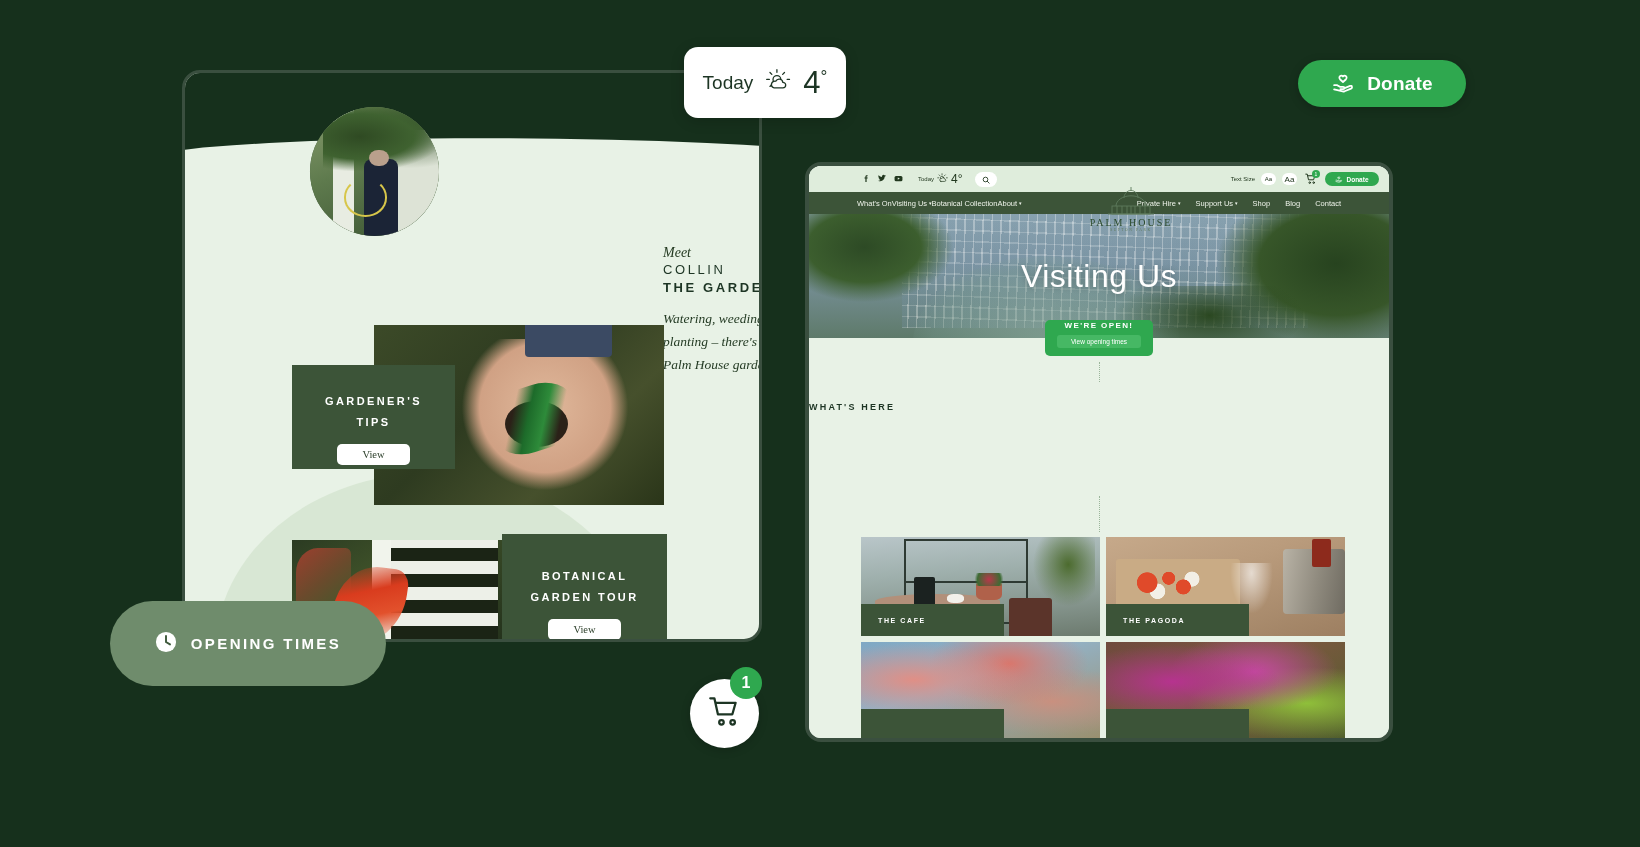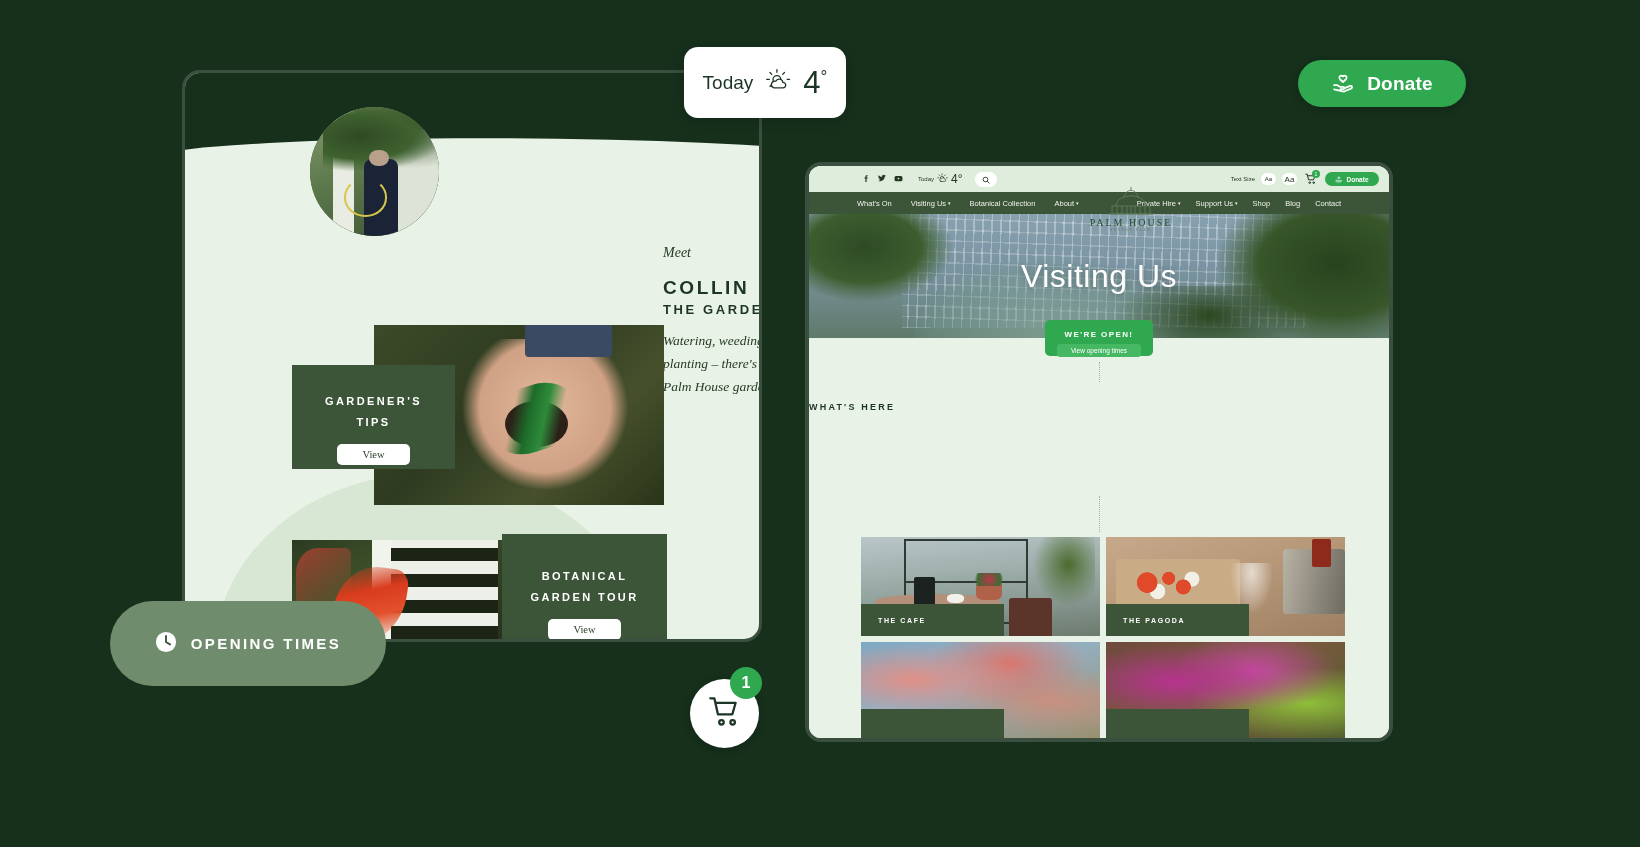--- a/index.html
+++ b/index.html
@@ -68,21 +68,21 @@
                 radial-gradient(ellipse at 70% 35%, #35522a 0%, rgba(53,82,42,0) 65%); }
   .avatar .person { position:absolute; left:42%; top:40%; width:26%; height:60%;
     background:#1b2436; border-radius: 8px 8px 2px 2px; }
   .avatar .head { position:absolute; left:46%; top:33%; width:15%; height:13%;
     background:#b9a08c; border-radius:50%; }
   .avatar .hose { position:absolute; left:26%; top:55%; width:34%; height:30%;
     border: 2px solid #d7c64a; border-radius: 50%; border-top-color: transparent; }
 
   .meet { position: absolute; left: 478px; top: 172px; }
   .meet .m1 { font-family: "Liberation Serif", serif; font-style: italic; font-size: 14px; color: #22381f; }
-  .meet .m2 { font-size: 19px; font-weight: 700; letter-spacing: 2.6px; color: #1d3524; margin-top: 16px; }
+  .meet .m2 { font-size: 13px; font-weight: 400; letter-spacing: 2.6px; color: #1d3524; margin-top: 1px; }
   .meet .m3 { font-size: 13px; font-weight: 700; letter-spacing: 2.6px; color: #1d3524; margin-top: 3px; }
   .meet .m4 { font-family: "Liberation Serif", serif; font-style: italic; font-size: 13.5px;
     color: #243b24; line-height: 1.7; margin-top: 13px; width: 175px; }
 
   
   .swoosh {
     position: absolute; left: 30px; top: 400px; width: 430px; height: 180px;
     background: #d6e6d2; border-radius: 50% 50% 0 0 / 100% 100% 0 0; opacity: .9;
   }
 
@@ -188,21 +188,21 @@
     gap:3px; cursor:pointer;
   }
 
   .navbar {
     position:absolute; left:0; top:26px; width:100%; height:22px;
     background:#3c5438; display:flex; align-items:center;
   }
   .navitems { display:flex; align-items:center; gap:0; width:100%; padding: 0 48px; }
   .navitem { color:#eef3ea; font-size:7.5px; cursor:pointer; white-space:nowrap; display:flex; align-items:center; gap:2px; }
   .navitem .cv { font-size:5px; }
-  .nav-left { display:flex; gap:19px; }
+  .nav-left { display:flex; }
   .nav-right { display:flex; gap:15px; margin-left:auto; }
 
   .logo {
     position:absolute; left:50%; transform:translateX(-50%); top:20px;
     width:88px; text-align:center; z-index:5;margin-left:32px;
   }
   .logo .dome { display:block; margin:0 auto; }
   .logo .name { font-family:"Liberation Serif", serif; font-size:10px; letter-spacing:2px; color:#2b4a2c; margin-top:1px; }
   .logo .sub { font-family:"Liberation Serif", serif; font-size:3.6px; letter-spacing:1.6px; color:#5e7a5c; }
 
@@ -229,21 +229,21 @@
     background: radial-gradient(ellipse at 50% 40%, #2a4720 0%, rgba(42,71,32,0) 68%); }
   .hero .title {
     position:absolute; left:0; right:0; top:44px; text-align:center;
     color:#fff; font-size:32px; font-weight:400; letter-spacing:.5px;
     font-family:"Liberation Sans", sans-serif; text-shadow:0 1px 6px rgba(0,0,0,.25);
   }
 
   .openbtn {
     position:absolute; left:50%; transform:translateX(-50%); top:154px;
     width:108px; height:36px; border-radius:5px; background:#2fa84f;
-    text-align:center; padding-top:10px; z-index:6; cursor:pointer;
+    text-align:center; padding-top:1px; z-index:6; cursor:pointer;
   }
   .openbtn .o1 { color:#fff; font-size:8px; font-weight:700; letter-spacing:1.4px; }
   .openbtn .o2 {
     display:inline-flex; align-items:center; justify-content:center;
     margin-top:4px; width:84px; height:13px; border-radius:3px;
     background:#46b864; color:#fff; font-size:6.5px; cursor:pointer;
   }
 
   .divider { position:absolute; left:50%; top:196px; width:1px; height:20px;
     border-left:1px dotted #9ab59a; }

